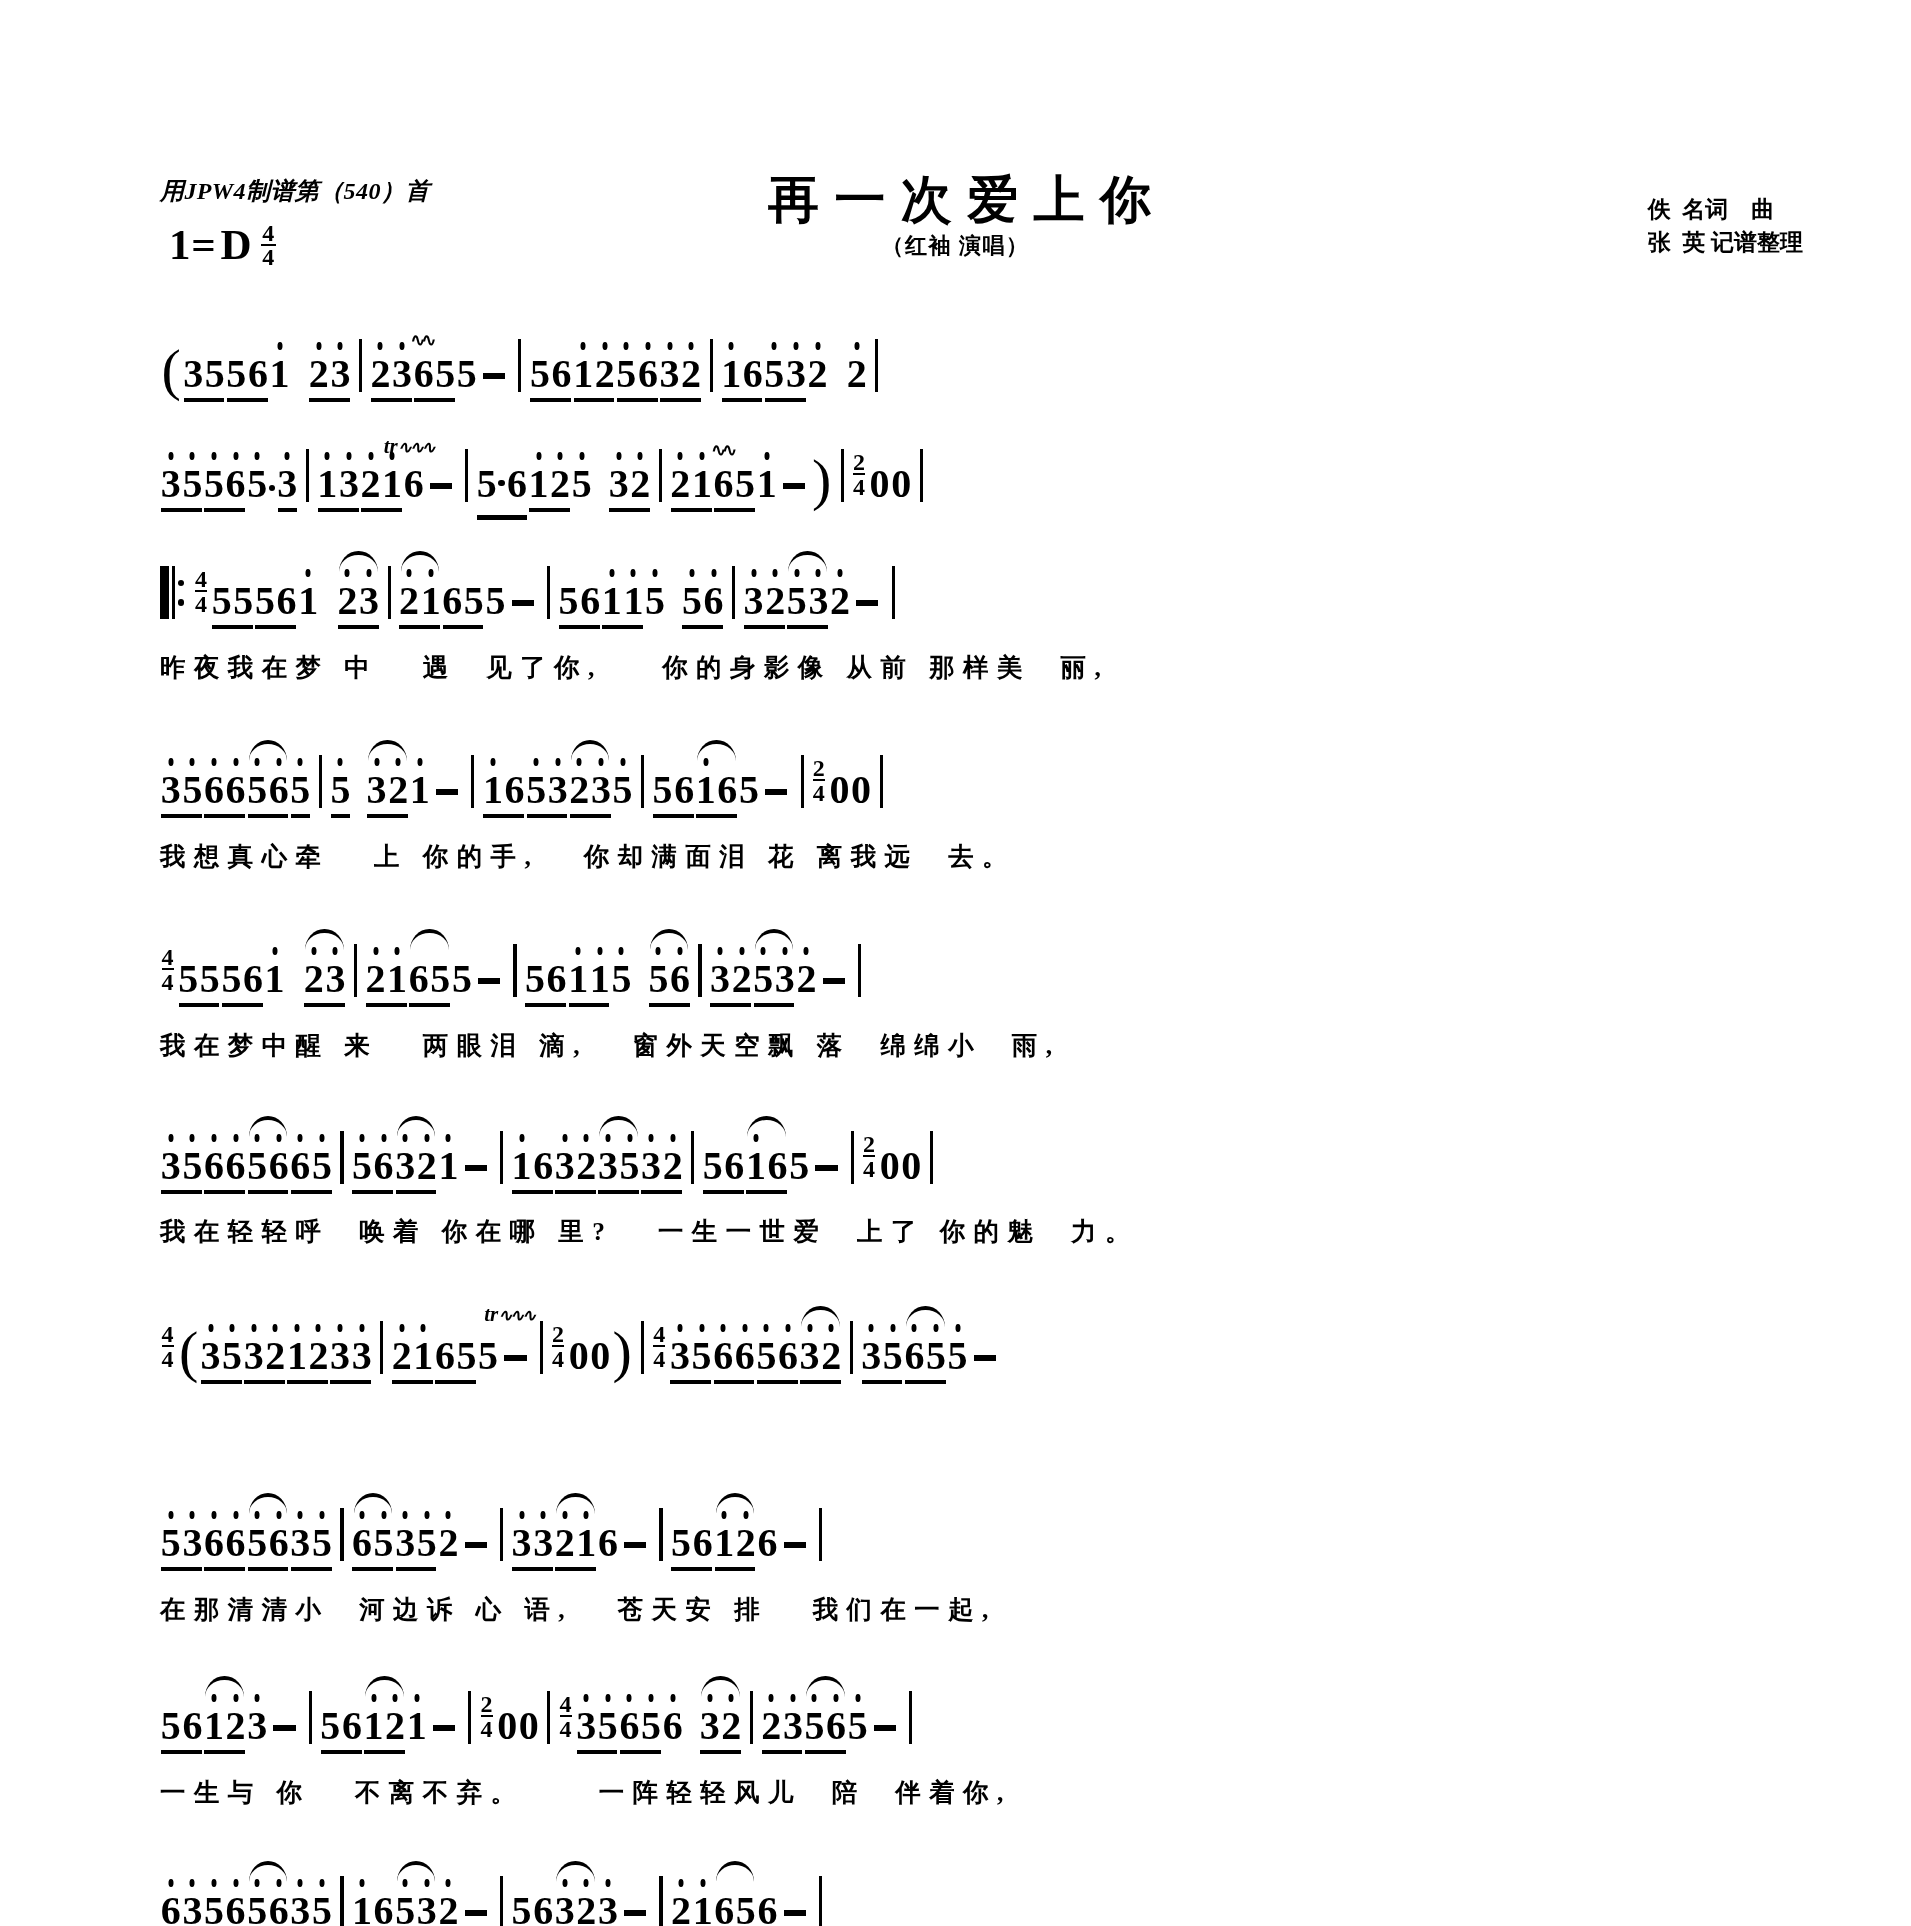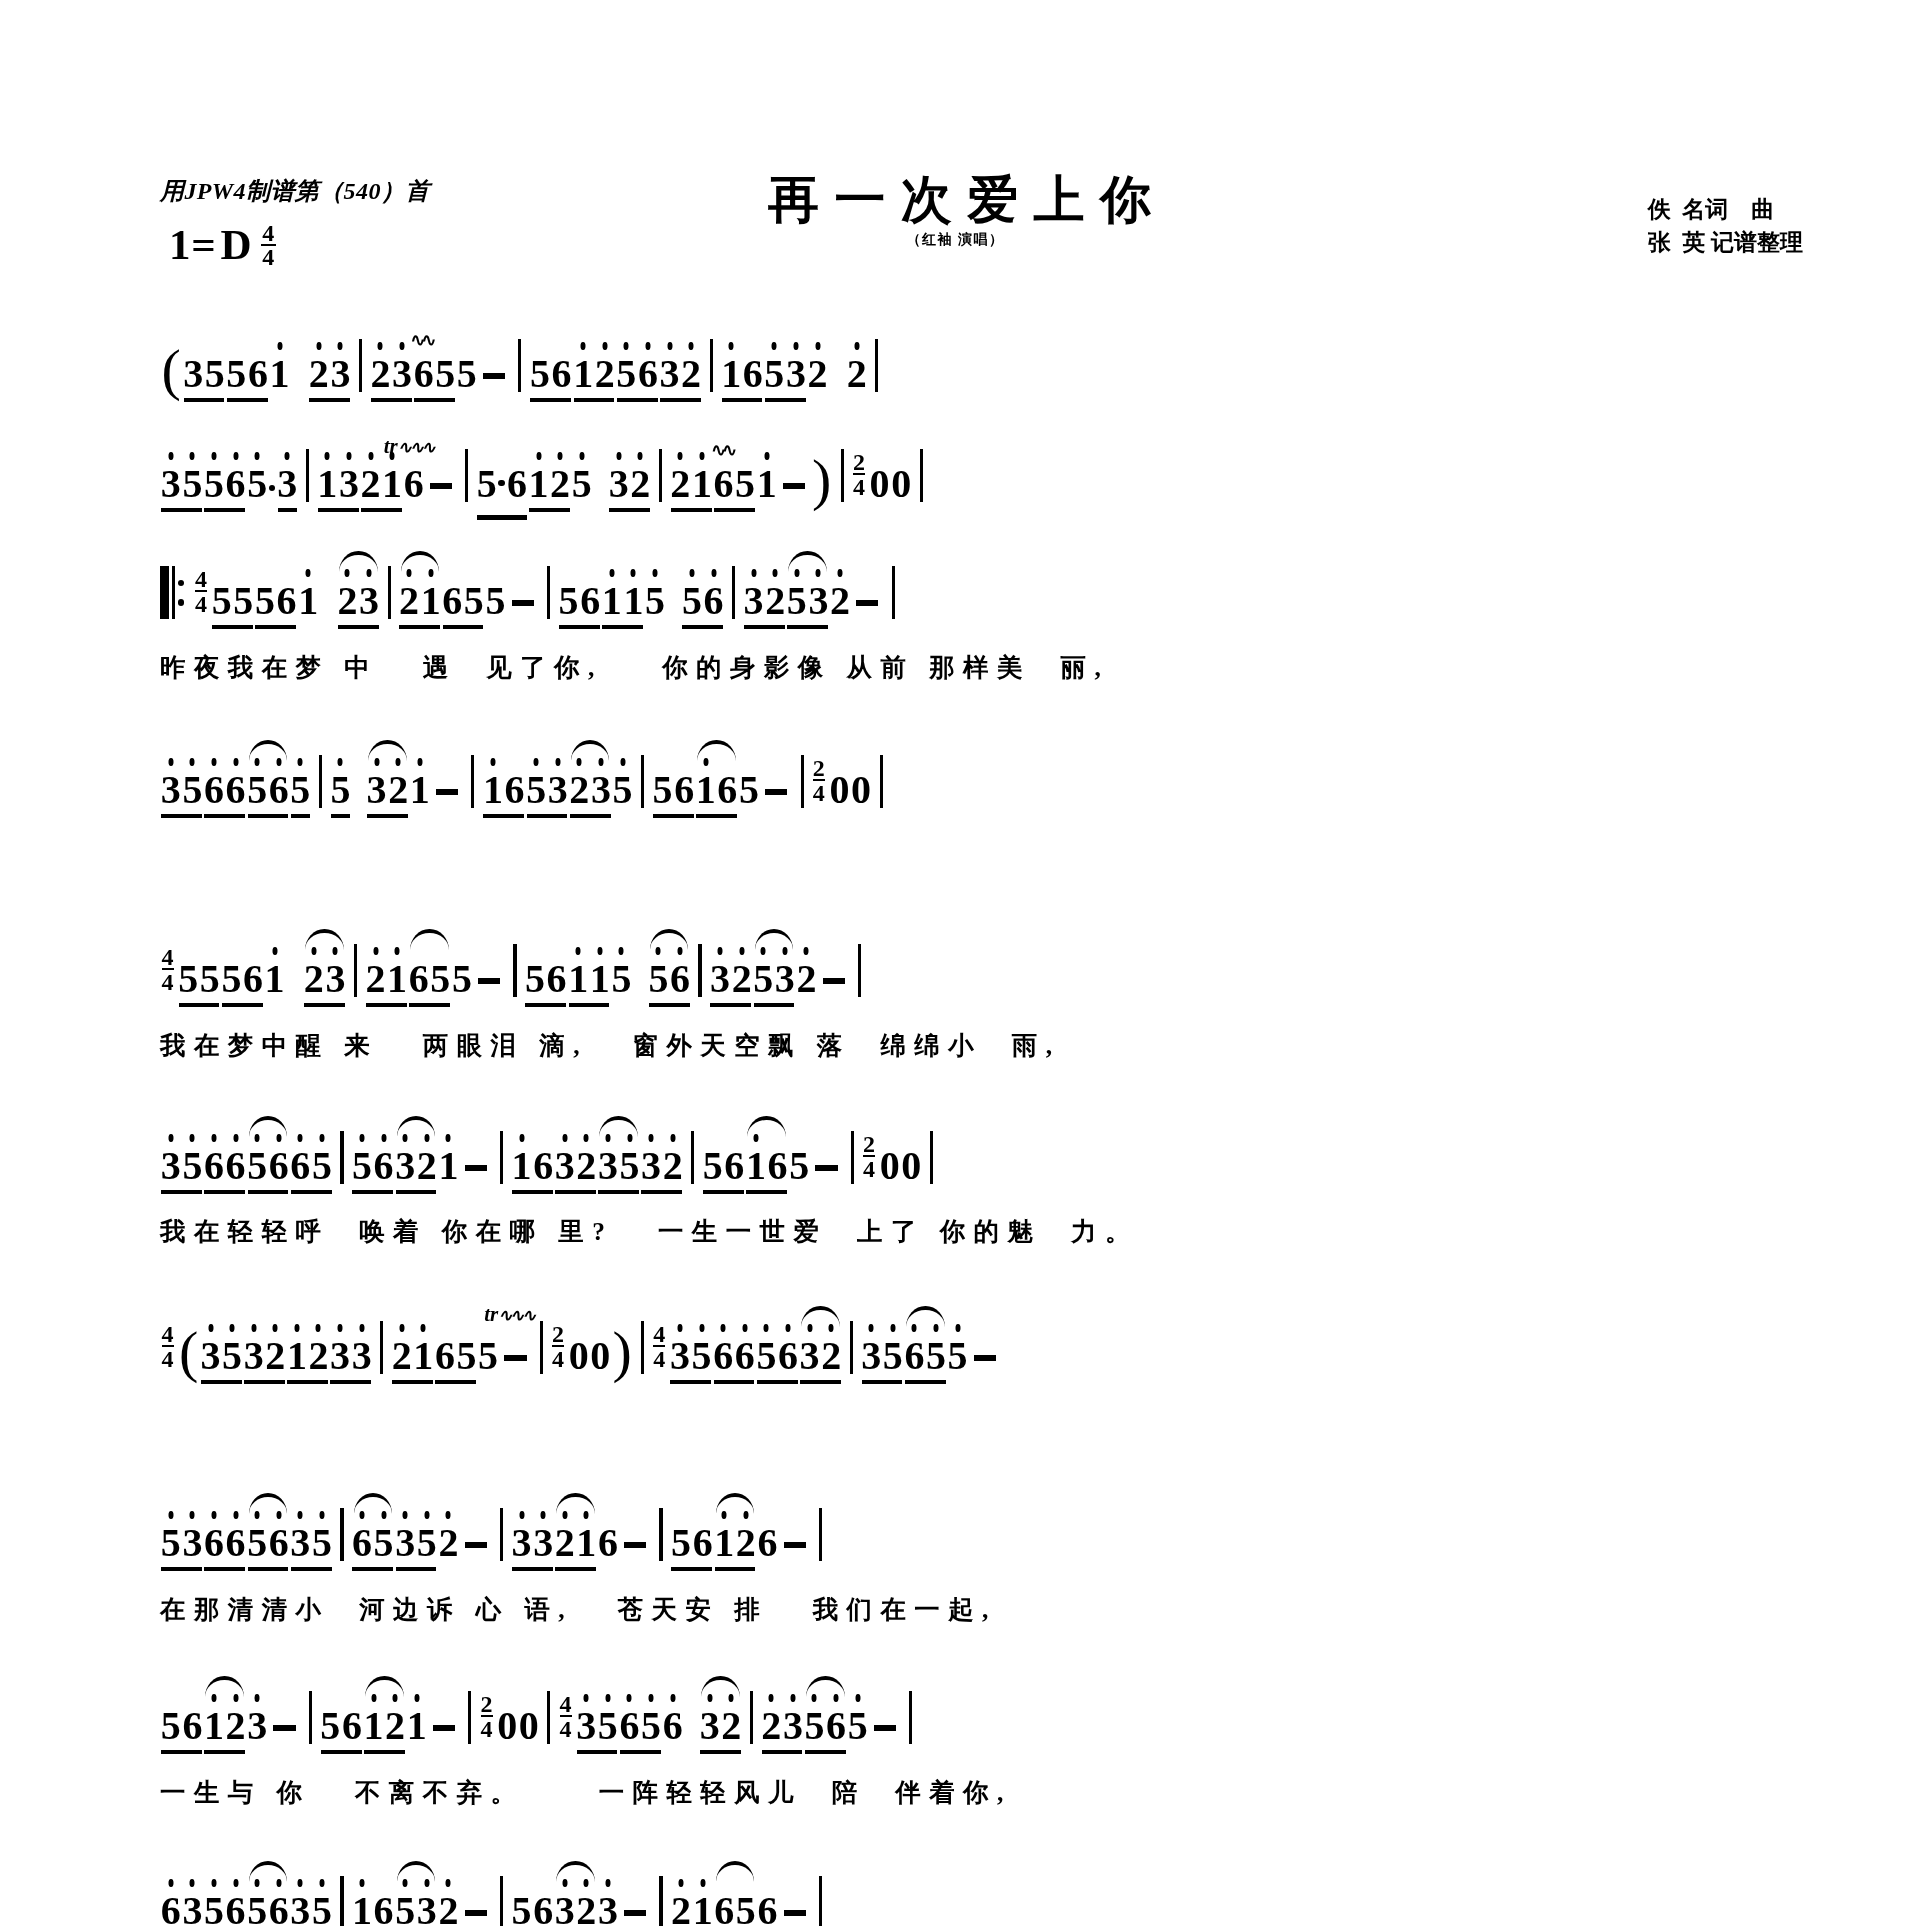--- a/index.html
+++ b/index.html
@@ -44,21 +44,21 @@
     position:absolute; left:8px; right:0; top:166px;
     text-align:center;
     font-size:51px; font-weight:bold;
     letter-spacing:15.4px;
     font-family:"Liberation Serif", serif;
     text-indent:15.4px;
   }
   .subtitle {
     position:absolute; left:0; right:0; top:231px;
     text-align:center;
-    font-size:14px; font-weight:bold;
+    font-size:22px; font-weight:bold;
     letter-spacing:1.5px;
   }
   .credits {
     position:absolute; right:108px; top:193px;
     text-align:left; font-size:23px; font-weight:bold;
     line-height:1.45; white-space:pre;
   }
 
   
   .system {
@@ -429,20 +429,21 @@
     <span class="dash"></span>
     <span class="bar"></span>
     <span class="ts">
         <span class="num">2</span>
         <span class="den">4</span>
       </span>
     <span class="n">0</span>
       <span class="n">0</span>
     <span class="bar"></span>
   </div>
+  <div class="lyr" style="top:840px; letter-spacing:8.5px;">我想真心牵   上 你的手,   你却满面泪 花 离我远  去。</div>
 
   <div class="system" style="top:944px;">
     <span class="ts">
         <span class="num">4</span>
         <span class="den">4</span>
       </span>
     <span class="beam">
         <span class="n">5</span>
         <span class="n">5</span>
       </span>

